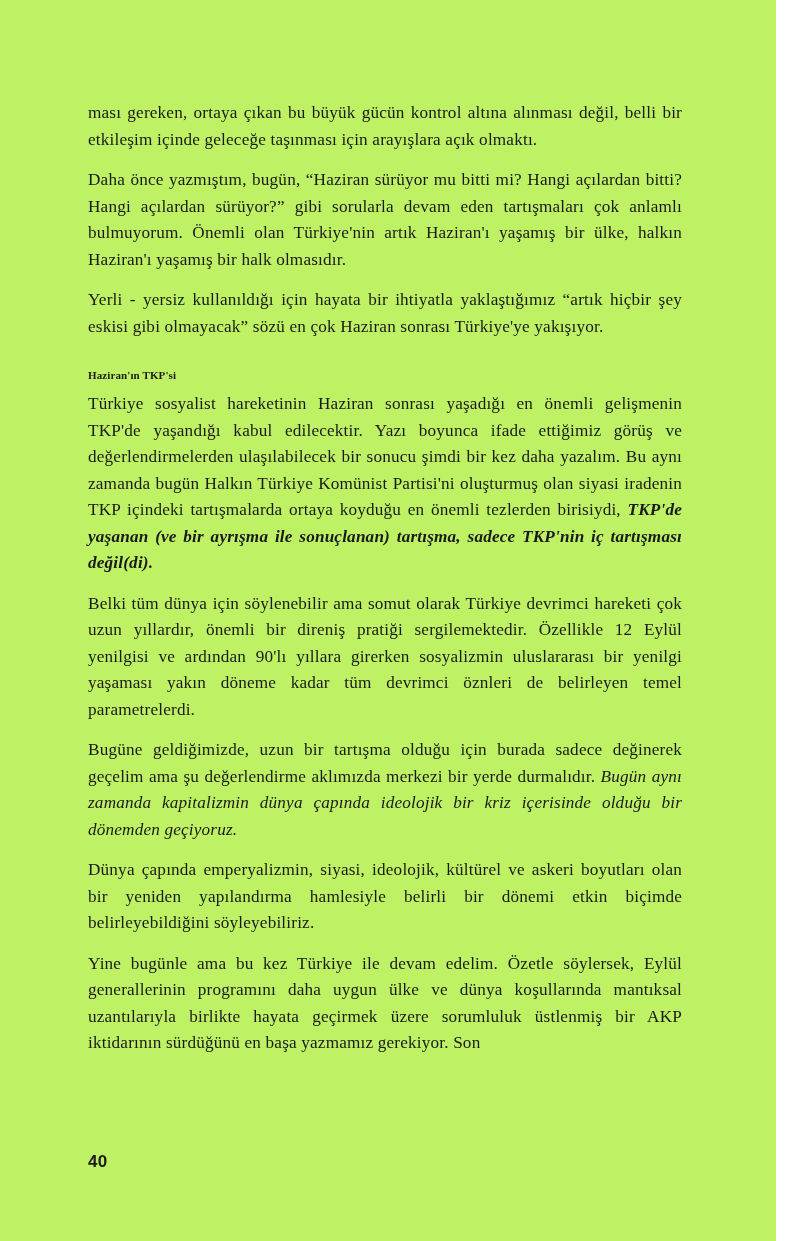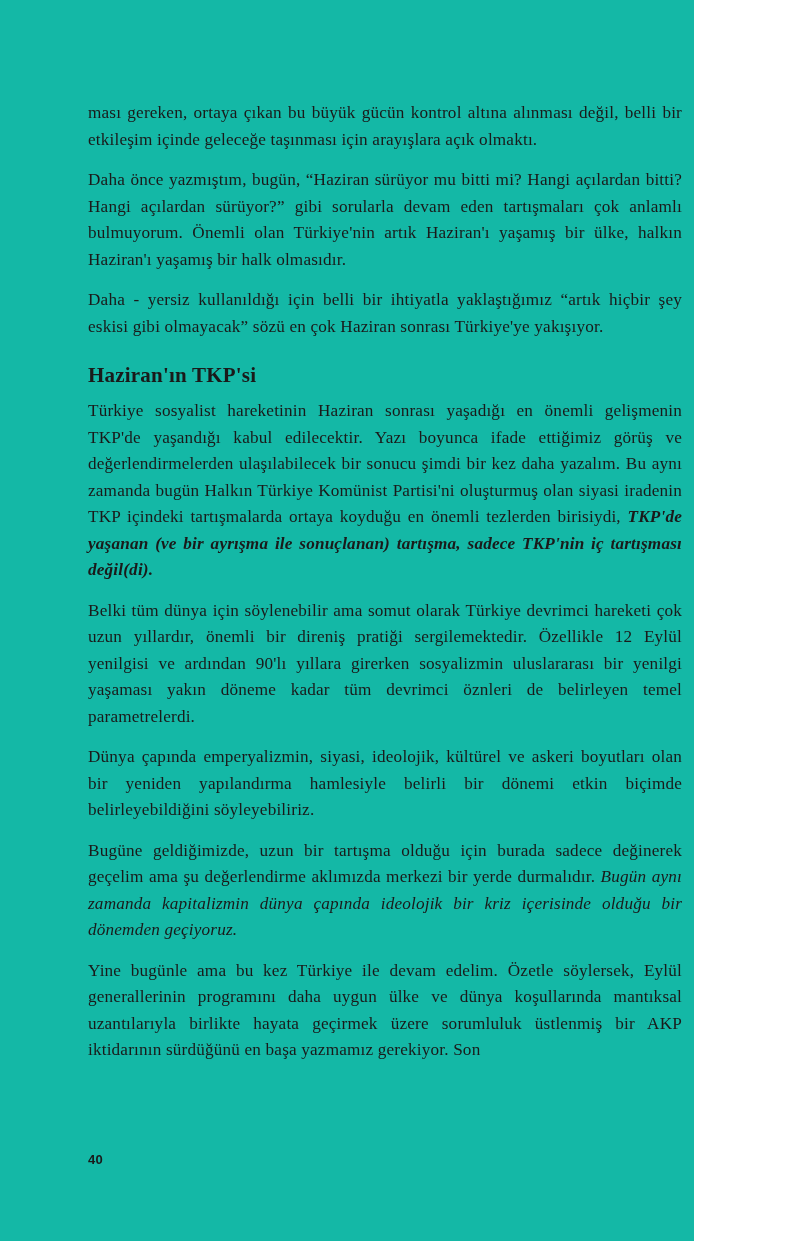--- a/index.html
+++ b/index.html
@@ -12,23 +12,23 @@
     height: 1241px;
     font-family: "Liberation Serif", "DejaVu Serif", serif;
     color: #1a1a1a;
     position: relative;
     overflow: hidden;
   }
   .page {
     position: absolute;
     left: 0;
     top: 0;
-    width: 694px;
+    width: 776px;
     height: 1241px;
-    background: #14b8a6;
+    background: #bef264;
     text-decoration: underline;
   }
   .content {
     position: absolute;
     left: 88px;
     top: 100px;
     width: 594px;
   }
   p.para {
     margin: 0 0 14px 0;
@@ -36,71 +36,71 @@
     line-height: 26.5px;
     text-align: justify;
     text-justify: inter-word;
     hyphens: manual;
     letter-spacing: 0.01em;
   }
   p.para:last-child {
     margin-bottom: 7px;
   }
   h2.section-heading {
-    margin: 22px 0 10px 0;
-    font-size: 21px;
+    margin: 22px 0 3px 0;
+    font-size: 11px;
     line-height: 26px;
     font-weight: bold;
     text-align: left;
     letter-spacing: 0.01em;
   }
   .bold-italic {
     font-weight: bold;
     font-style: italic;
   }
   .italic {
     font-style: italic;
   }
   .folio {
     position: absolute;
     left: 88px;
     top: 1152px;
     font-family: "Liberation Sans", sans-serif;
-    font-size: 13px;
+    font-size: 17px;
     font-weight: bold;
     color: #1a1a1a;
     letter-spacing: 0.02em;
   }
 </style>
 </head>
 <body>
 
 <div class="page">
   <div class="content">
 
     <p class="para">ması gereken, ortaya çıkan bu büyük gücün kontrol altına alınması değil, belli bir etkileşim içinde geleceğe taşınması için arayışlara açık olmaktı.</p>
     <p class="para">Daha önce yazmıştım, bugün, “Haziran sürüyor mu bitti mi? Hangi açılardan bitti? Hangi açılardan sürüyor?” gibi sorularla devam eden tartışmaları çok anlamlı bulmuyorum. Önemli olan Türkiye'nin artık Haziran'ı yaşamış bir ülke, halkın Haziran'ı yaşamış bir halk olmasıdır.</p>
-    <p class="para">Daha - yersiz kullanıldığı için belli bir ihtiyatla yaklaştığımız “artık hiçbir şey eskisi gibi olmayacak” sözü en çok Haziran sonrası Türkiye'ye yakışıyor.</p>
+    <p class="para">Yerli - yersiz kullanıldığı için hayata bir ihtiyatla yaklaştığımız “artık hiçbir şey eskisi gibi olmayacak” sözü en çok Haziran sonrası Türkiye'ye yakışıyor.</p>
 
     <h2 class="section-heading">Haziran'ın TKP'si</h2>
 
     <p class="para">
       <span>Türkiye sosyalist hareketinin Haziran sonrası yaşadığı en önemli gelişmenin TKP'de yaşandığı kabul edilecektir. Yazı boyunca ifade ettiğimiz görüş ve değerlendirmelerden ulaşılabilecek bir sonucu şimdi bir kez daha yazalım. Bu aynı zamanda bugün Halkın Türkiye Komünist Partisi'ni oluşturmuş olan siyasi iradenin TKP içindeki tartışmalarda ortaya koyduğu en önemli tezlerden birisiydi, </span><span class="bold-italic">TKP'de yaşanan (ve bir ayrışma ile sonuçlanan) tartışma, sadece TKP'nin iç tartışması değil(di).</span>
     </p>
 
     <p class="para">
       <span>Belki tüm dünya için söylenebilir ama somut olarak Türkiye devrimci hareketi çok uzun yıllardır, önemli bir direniş pratiği sergilemektedir. Özellikle 12 Eylül yenilgisi ve ardından 90'lı yıllara girerken sosyalizmin uluslararası bir yenilgi yaşaması yakın döneme kadar tüm devrimci öznleri de belirleyen temel parametrelerdi.</span>
     </p>
 
     <p class="para">
-      <span>Dünya çapında emperyalizmin, siyasi, ideolojik, kültürel ve askeri boyutları olan bir yeniden yapılandırma hamlesiyle belirli bir dönemi etkin biçimde belirleyebildiğini söyleyebiliriz.</span>
+      <span>Bugüne geldiğimizde, uzun bir tartışma olduğu için burada sadece değinerek geçelim ama şu değerlendirme aklımızda merkezi bir yerde durmalıdır. </span><span class="italic">Bugün aynı zamanda kapitalizmin dünya çapında ideolojik bir kriz içerisinde olduğu bir dönemden geçiyoruz.</span>
     </p>
 
     <p class="para">
-      <span>Bugüne geldiğimizde, uzun bir tartışma olduğu için burada sadece değinerek geçelim ama şu değerlendirme aklımızda merkezi bir yerde durmalıdır. </span><span class="italic">Bugün aynı zamanda kapitalizmin dünya çapında ideolojik bir kriz içerisinde olduğu bir dönemden geçiyoruz.</span>
+      <span>Dünya çapında emperyalizmin, siyasi, ideolojik, kültürel ve askeri boyutları olan bir yeniden yapılandırma hamlesiyle belirli bir dönemi etkin biçimde belirleyebildiğini söyleyebiliriz.</span>
     </p>
 
     <p class="para">
       <span>Yine bugünle ama bu kez Türkiye ile devam edelim. Özetle söylersek, Eylül generallerinin programını daha uygun ülke ve dünya koşullarında mantıksal uzantılarıyla birlikte hayata geçirmek üzere sorumluluk üstlenmiş bir AKP iktidarının sürdüğünü en başa yazmamız gerekiyor. Son</span>
     </p>
 
   </div>
 
   <div class="folio">40</div>
 </div>

